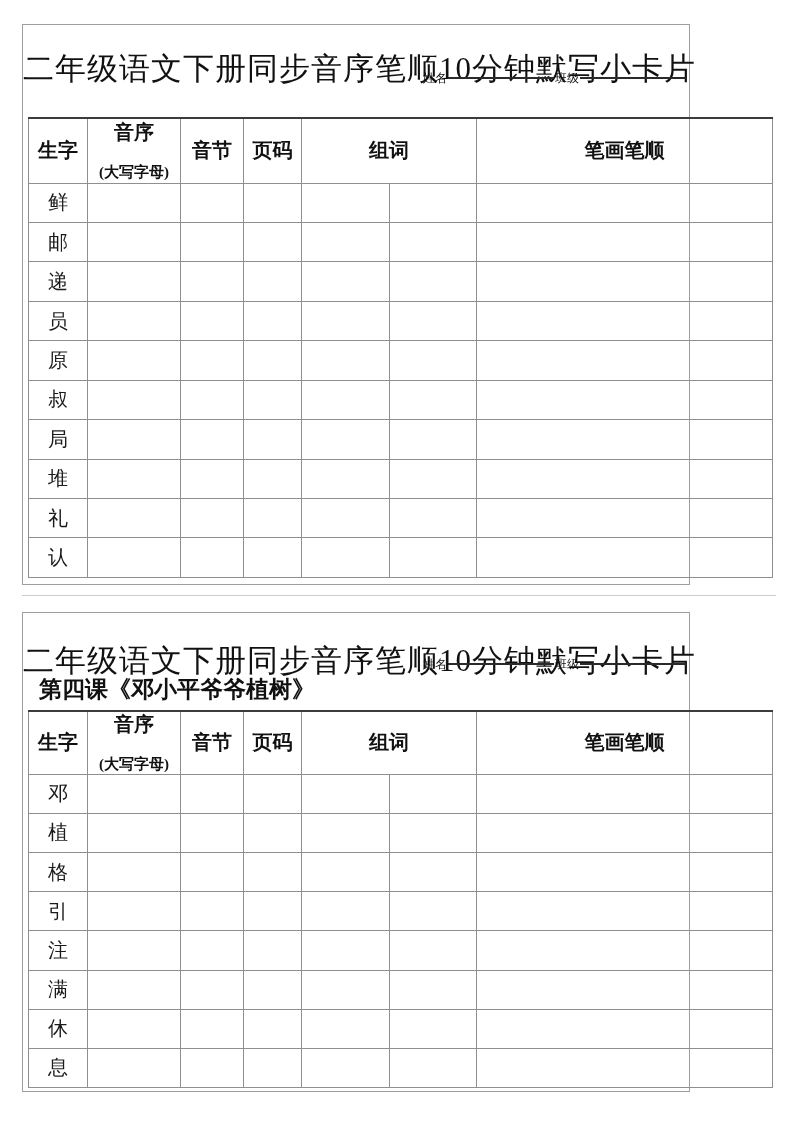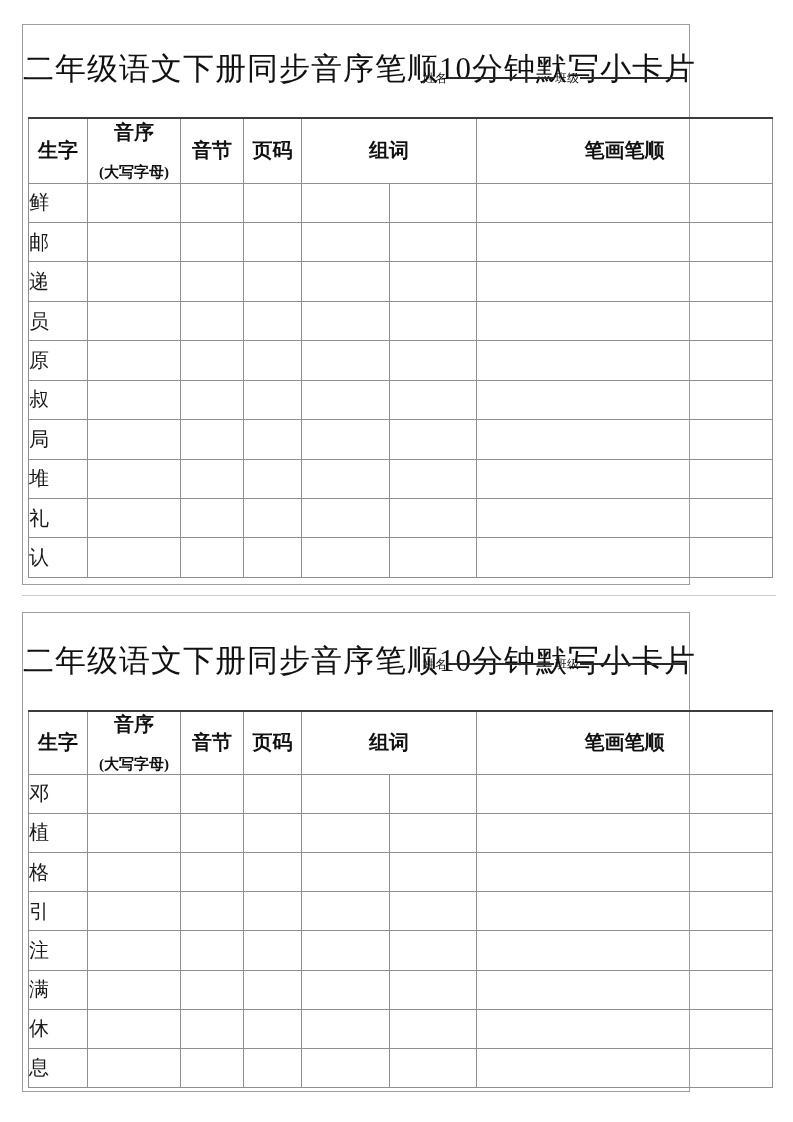--- a/index.html
+++ b/index.html
@@ -61,20 +61,21 @@
   }
   .card-1 .lesson { top: 49px; }
   .card-2 .lesson { top: 61px; }
 
   table.vocab-table {
     position: absolute;
     left: 5px;
     width: 745px;
     border-collapse: collapse;
     table-layout: fixed;
+    text-align: center;
   }
   .card-1 table.vocab-table { top: 92px; height: 461px; }
   .card-2 table.vocab-table { top: 97px; height: 378px; }
 
   table.vocab-table th,
   table.vocab-table td {
     border: 1px solid #8f8f8f;
     padding: 0;
     vertical-align: middle;
   }
@@ -221,20 +222,21 @@
   </table>
 </section>
 
 <div class="page-divider"></div>
 
 <section class="card card-2">
   <h1 class="card-title">二年级语文下册同步音序笔顺10分钟默写小卡片</h1>
   <div class="meta">
     <span>姓名</span><span class="blank-line"></span><span>班级</span><span class="blank-line"></span>
   </div>
+  <div class="lesson">第四课《邓小平爷爷植树》</div>
 
   <table class="vocab-table">
     <colgroup>
       <col style="width:59px">
         <col style="width:93px">
         <col style="width:63px">
       <col style="width:58px">
         <col style="width:88px">
         <col style="width:87px">
         <col>

